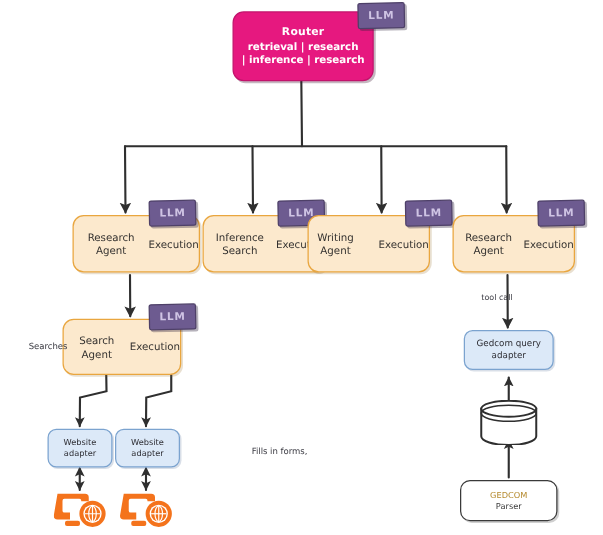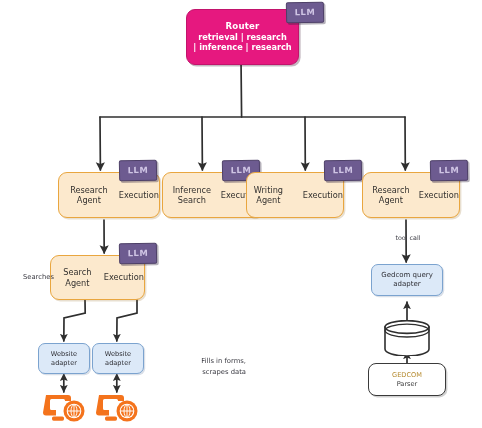--- a/index.html
+++ b/index.html
@@ -200,28 +200,27 @@
   </div>
 
   <div class="cyl" style="left:381px;top:320px;width:52px;height:36px;">
     <svg width="52" height="36" viewBox="0 0 52 36">
       <path d="M4,7 v22 a22,7 0 0 0 44,0 v-22 z" fill="#ffffff" stroke="#2f2f2f" stroke-width="1.6"></path>
       <ellipse cx="26" cy="7" rx="22" ry="6.4" fill="#ffffff" stroke="#2f2f2f" stroke-width="1.6"></ellipse>
       <ellipse cx="26" cy="10.6" rx="22" ry="6.4" fill="none" stroke="#2f2f2f" stroke-width="1.3"></ellipse>
     </svg>
   </div>
 
-  <div class="node parser" style="left:368px;top:363px;width:78px;height:33px;">
+  <div class="node parser" style="left:368px;top:384px;width:78px;height:33px;">
     <span class="pcol1">GEDCOM</span>
     <span>Parser</span>
   </div>
 
 
   <div class="note right-al" style="left:2px;top:272px;width:52px;">Searches</div>
 
   <div class="note left-al" style="left:168px;top:356px;width:78px;">
     <div>Fills in forms,</div>
-    <div>scrapes data</div>
-  </div>
-
-  <div class="edge-label" style="left:385px;top:234px;width:46px;text-align:center;">tool call</div>
+  </div>
+
+  <div class="edge-label" style="left:385px;top:234px;width:46px;text-align:left;">tool call</div>
 
 </div>
 
 </body></html>

